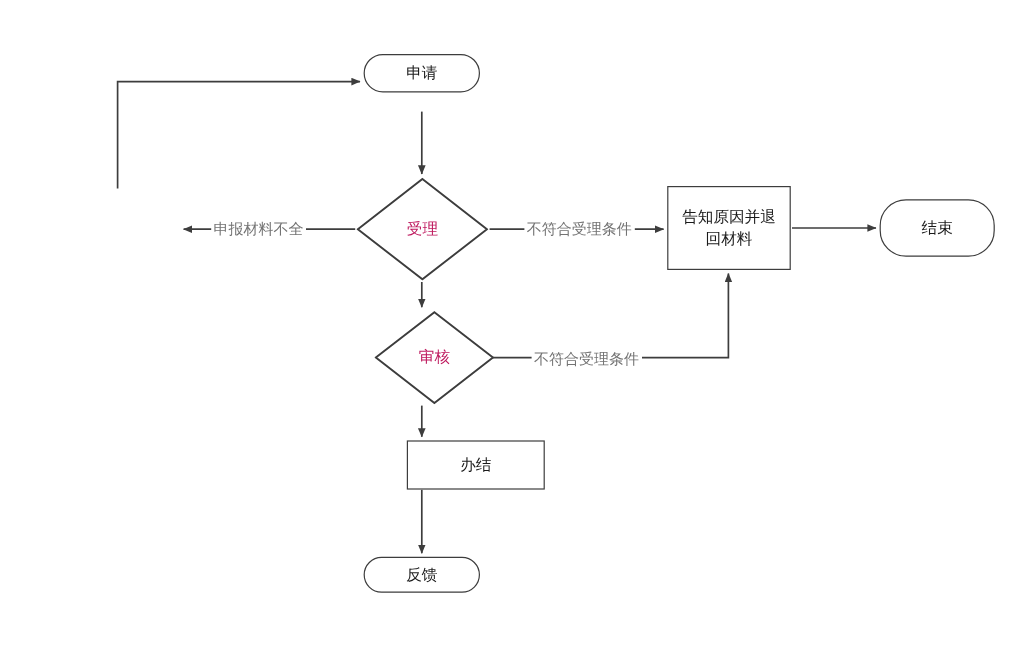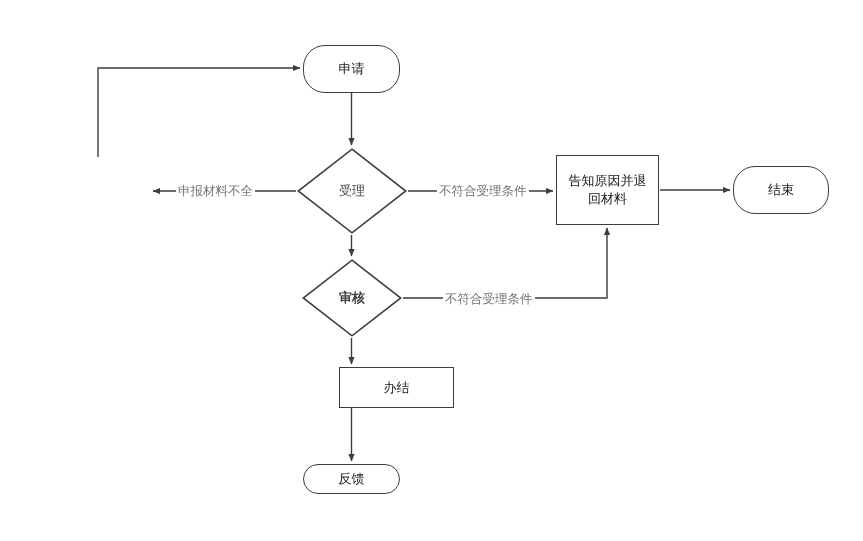--- a/index.html
+++ b/index.html
@@ -51,21 +51,21 @@
     position: absolute;
     left: 0;
     top: 0;
     width: 100%;
     height: 100%;
   }
   .diamond-label {
     position: relative;
     z-index: 2;
     font-size: 13px;
-    color: #404040;
+    color: #be185d;
   }
   .edge-label {
     position: absolute;
     background: #ffffff;
     color: #737373;
     font-size: 12.5px;
     line-height: 1.2;
     padding: 1px 2px;
     white-space: nowrap;
     text-align: center;
@@ -102,42 +102,42 @@
       <path d="M351.5,235 L351.5,256" marker-end="url(#arrow)"></path>
 
       <path d="M403,298 L607,298 L607,228" marker-end="url(#arrow)"></path>
 
       <path d="M351.5,338 L351.5,364" marker-end="url(#arrow)"></path>
 
       <path d="M351.5,408 L351.5,461" marker-end="url(#arrow)"></path>
     </g>
   </svg>
 
-  <div class="node round" style="left:303px; top:45px; width:97px; height:48px;">
+  <div class="node round" style="left:303px; top:45px; width:97px; height:32px;">
     <span class="node-label">申请</span>
   </div>
 
   <div class="node diamond-wrap" style="left:297px; top:148px; width:110px; height:86px;">
     <svg class="diamond-shape" viewBox="0 0 110 86" preserveAspectRatio="none">
       <polygon points="55,1.2 108.8,43 55,84.8 1.2,43" fill="#ffffff" stroke="#3d3d3d" stroke-width="1.6" vector-effect="non-scaling-stroke"></polygon>
     </svg>
     <span class="diamond-label">受理</span>
   </div>
 
 
   <div class="node rect" style="left:556px; top:155px; width:103px; height:70px;">
     <span class="node-label">告知原因并退
 回材料</span>
   </div>
 
   <div class="node round" style="left:733px; top:166px; width:96px; height:48px;">
     <span class="node-label">结束</span>
   </div>
 
-  <div class="node diamond-wrap" style="left:302px; top:259px; width:100px; height:78px;font-weight:bold;">
+  <div class="node diamond-wrap" style="left:312px; top:259px; width:100px; height:78px;">
     <svg class="diamond-shape" viewBox="0 0 100 78" preserveAspectRatio="none">
       <polygon points="50,1.2 98.8,39 50,76.8 1.2,39" fill="#ffffff" stroke="#3d3d3d" stroke-width="1.6" vector-effect="non-scaling-stroke"></polygon>
     </svg>
     <span class="diamond-label">审核</span>
   </div>
 
   <div class="node rect" style="left:302px; top:367px; width:115px; height:41px;margin-left:37px;">
     <span class="node-label">办结</span>
   </div>
 

